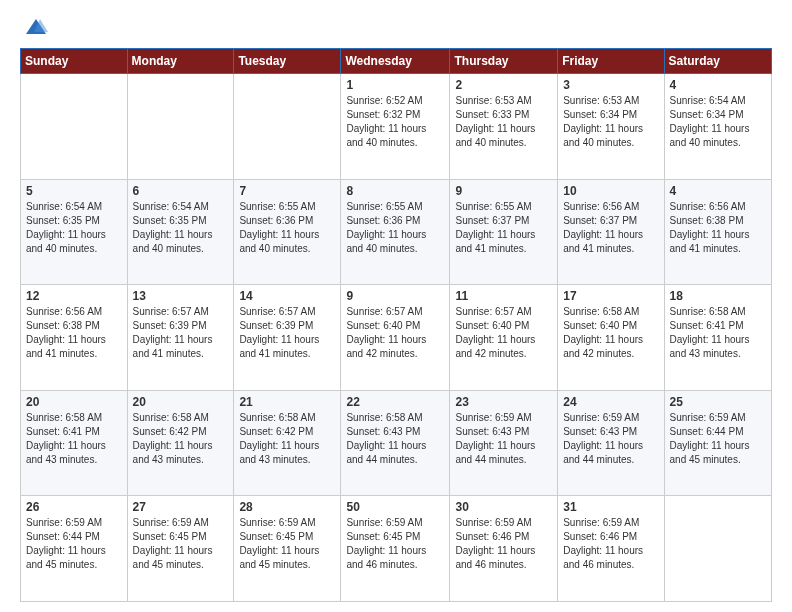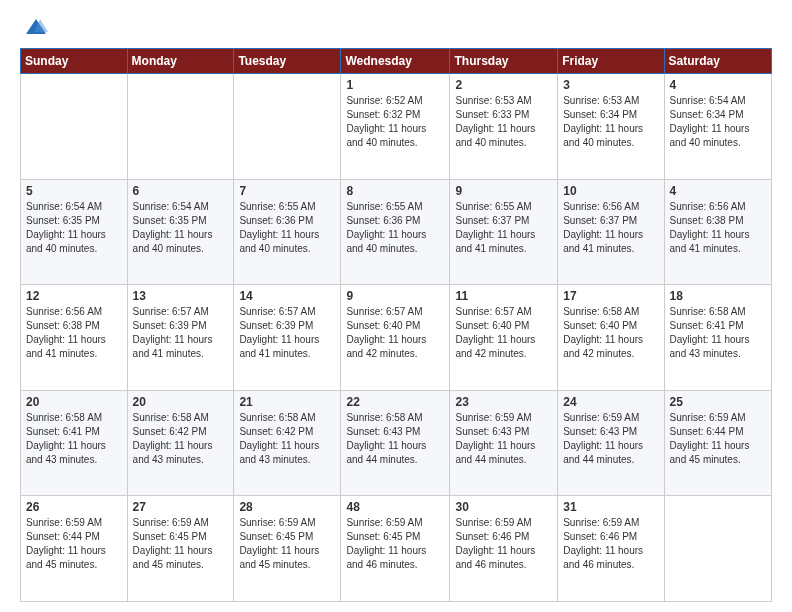--- a/index.html
+++ b/index.html
@@ -303,21 +303,21 @@
 Sunset: 6:45 PM
 Daylight: 11 hours and 45 minutes.</div>
           </td>
           <td>
             <div class="day-num">28</div>
             <div class="day-info">Sunrise: 6:59 AM
 Sunset: 6:45 PM
 Daylight: 11 hours and 45 minutes.</div>
           </td>
           <td>
-            <div class="day-num">48</div>
+            <div class="day-num">50</div>
             <div class="day-info">Sunrise: 6:59 AM
 Sunset: 6:45 PM
 Daylight: 11 hours and 46 minutes.</div>
           </td>
           <td>
             <div class="day-num">30</div>
             <div class="day-info">Sunrise: 6:59 AM
 Sunset: 6:46 PM
 Daylight: 11 hours and 46 minutes.</div>
           </td>

